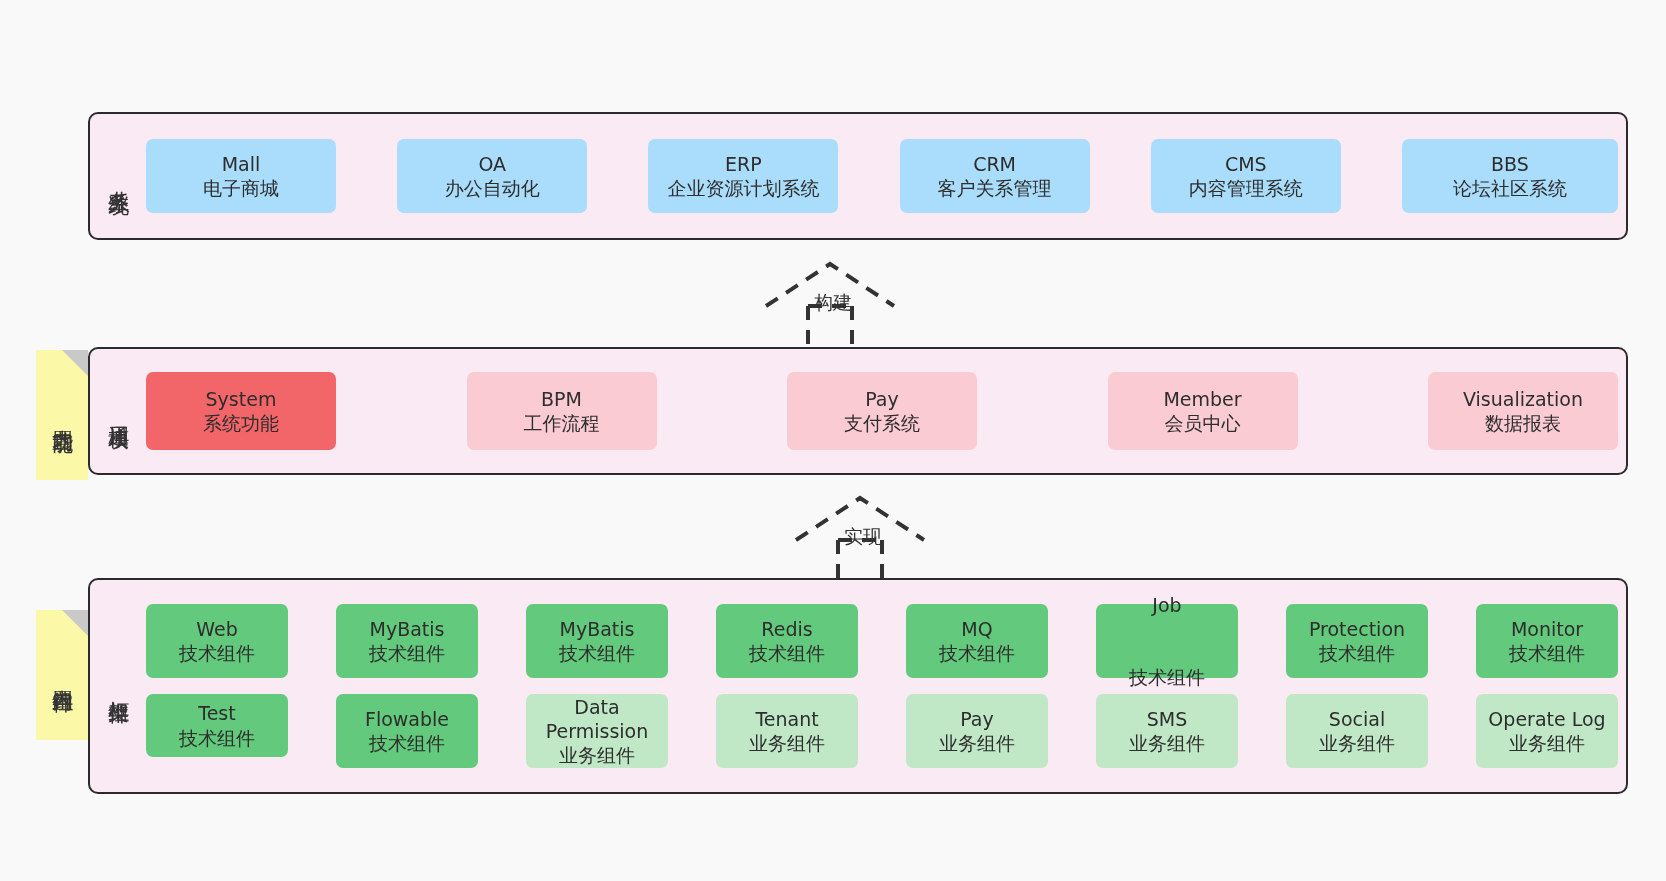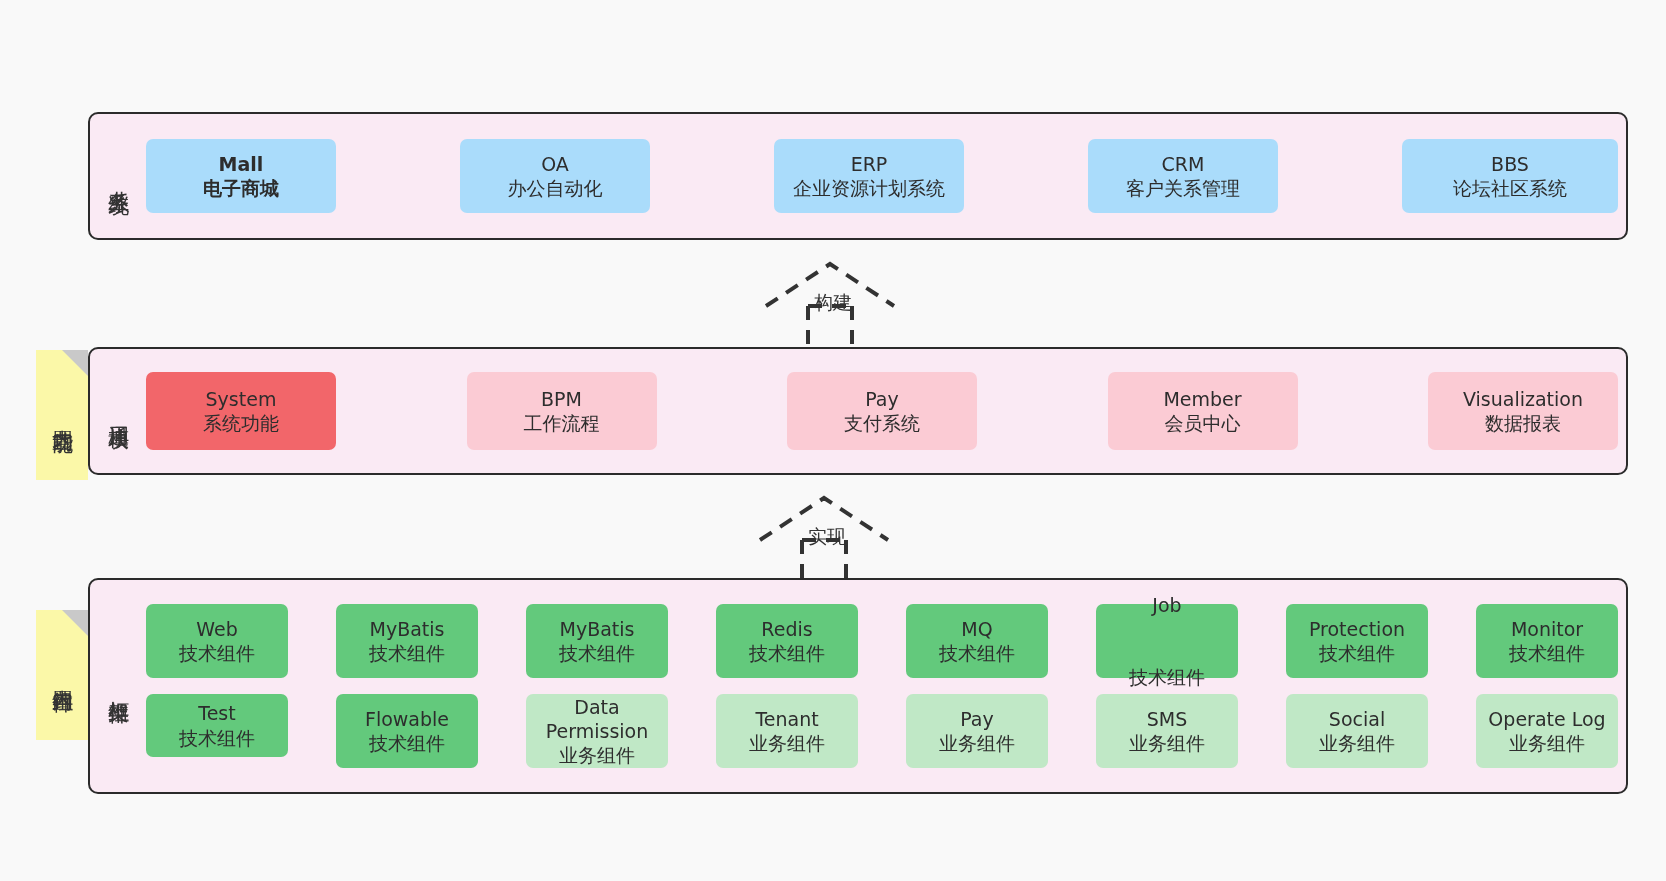--- a/index.html
+++ b/index.html
@@ -132,35 +132,39 @@
 </style>
 </head>
 <body>
 
 <div class="canvas">
 
   <div class="band" id="band-0" style="left:88px; top:112px; width:1540px; height:128px;">
     <div class="band-title">业务系统</div>
     <div class="band-body">
       <div class="band-row">
-        <div class="card c-blue" style="width:190px;height:74px;font-weight:bold;">
+        <div class="card c-blue" style="width:190px;height:74px;">
           <span class="c-en">Mall</span>
           <span class="c-cn">电子商城</span>
         </div>
         <div class="card c-blue" style="width:190px;height:74px;">
           <span class="c-en">OA</span>
           <span class="c-cn">办公自动化</span>
         </div>
         <div class="card c-blue" style="width:190px;height:74px;">
           <span class="c-en">ERP</span>
           <span class="c-cn">企业资源计划系统</span>
         </div>
         <div class="card c-blue" style="width:190px;height:74px;">
           <span class="c-en">CRM</span>
           <span class="c-cn">客户关系管理</span>
+        </div>
+        <div class="card c-blue" style="width:190px;height:74px;">
+          <span class="c-en">CMS</span>
+          <span class="c-cn">内容管理系统</span>
         </div>
         <div class="card c-blue" style="width:216px;height:74px;">
           <span class="c-en">BBS</span>
           <span class="c-cn">论坛社区系统</span>
         </div>
       </div>
     </div>
   </div>
 
   <div class="arrow" style="left:760px; top:258px;">
@@ -197,21 +201,21 @@
           <span class="c-cn">会员中心</span>
         </div>
         <div class="card c-pink" style="width:190px;height:78px;">
           <span class="c-en">Visualization</span>
           <span class="c-cn">数据报表</span>
         </div>
       </div>
     </div>
   </div>
 
-  <div class="arrow" style="left:754px; top:492px;">
+  <div class="arrow" style="left:790px; top:492px;">
     <svg width="160" height="100" viewBox="0 0 160 100">
       <path d="M 6 48 L 70 6 L 134 48" fill="none" stroke="#333333" stroke-width="4" stroke-dasharray="14,10" stroke-linecap="butt"></path>
       <path d="M 48 48 L 48 100 M 92 48 L 92 100 M 48 48 L 92 48" fill="none" stroke="#333333" stroke-width="4" stroke-dasharray="14,10" stroke-linecap="butt"></path>
     </svg>
     <span class="arrow-label" style="left:54px; top:32px;">实现</span>
   </div>
 
   <div class="note" style="left:36px; top:610px; width:52px; height:130px;">
     <span class="fold"></span>
     <span>内置组件</span>

